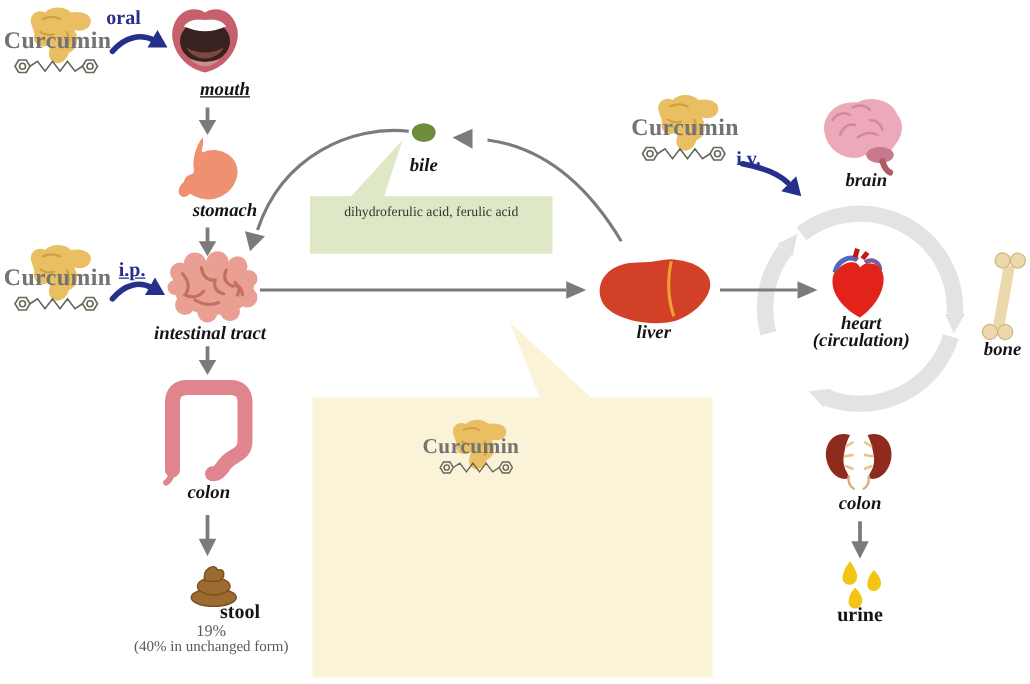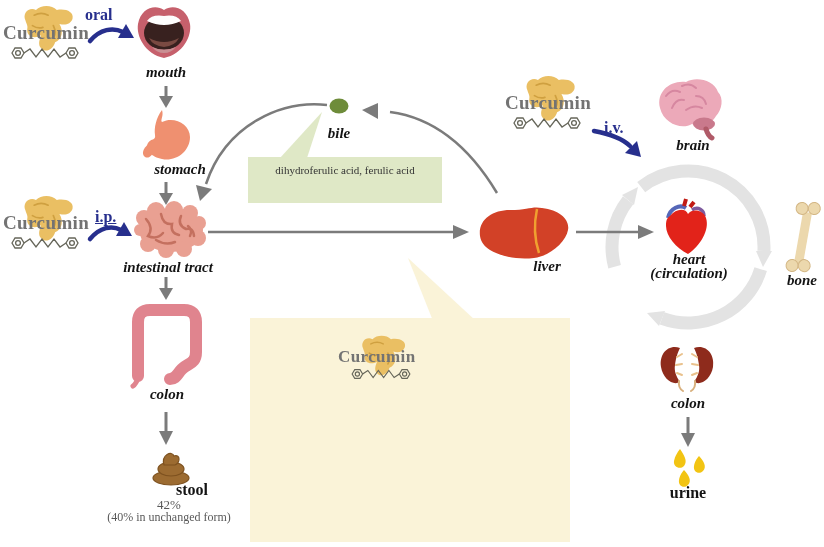--- a/index.html
+++ b/index.html
@@ -169,21 +169,21 @@
         <use href="#turmeric"></use>
       </svg>
     <div class="cname">Curcumin</div>
     <svg class="chem">
         <use href="#chem"></use>
       </svg>
   </div>
 
   <div class="route-label" style="left:85px;top:6px;">oral</div>
   <div class="route-label" style="left:95px;top:208px;text-decoration:underline;">i.p.</div>
-  <div class="route-label" style="left:604px;top:119px;">i.v.</div>
+  <div class="route-label" style="left:589px;top:119px;">i.v.</div>
 
   <div class="icon" style="left:135px;top:2px;">
     <svg width="58" height="62" viewBox="0 0 58 62">
       <path fill="#c6606c" d="M3,22 C6,6 20,2 29,8 C38,2 52,6 55,22 C57,34 48,52 29,56 C10,52 1,34 3,22 Z"></path>
       <ellipse cx="29" cy="31" rx="20" ry="17" fill="#38211f"></ellipse>
       <path fill="#fdfdfd" d="M12,19 Q29,27 46,19 Q41,12 29,14 Q17,12 12,19 Z"></path>
       <path fill="#7a4a42" d="M14,36 Q29,44 44,36 Q40,44 29,45 Q18,44 14,36 Z"></path>
       <path fill="#c98f93" d="M17,45 Q29,50 41,45 Q36,51 29,51 Q22,51 17,45 Z"></path>
     </svg>
   </div>
@@ -309,34 +309,34 @@
   <div class="icon" style="left:668px;top:448px;">
     <svg width="42" height="40" viewBox="0 0 42 40">
       <g fill="#f2c413">
         <path d="M12,1 C16,7 20,13 16,18 C12,22 5,19 6,13 C7,8 9,5 12,1 Z"></path>
         <path d="M31,8 C36,13 39,19 35,23 C31,27 25,24 26,18 C27,13 28,12 31,8 Z"></path>
         <path d="M16,22 C21,27 24,33 20,37 C16,41 10,38 11,32 C12,27 13,26 16,22 Z"></path>
       </g>
     </svg>
   </div>
 
-  <div class="organ-label" style="left:166px;top:64px;">mouth</div>
+  <div class="organ-label" style="left:180px;top:64px;text-decoration:underline;">mouth</div>
   <div class="organ-label" style="left:180px;top:161px;text-align:right;">stomach</div>
   <div class="organ-label" style="left:168px;top:259px;">intestinal tract</div>
   <div class="organ-label" style="left:167px;top:386px;">colon</div>
   <div class="organ-label" style="left:339px;top:125px;">bile</div>
-  <div class="organ-label" style="left:523px;top:258px;margin-left:24px;">liver</div>
+  <div class="organ-label" style="left:523px;top:258px;">liver</div>
   <div class="organ-label" style="left:693px;top:137px;">brain</div>
   <div class="organ-label" style="left:689px;top:251px;">heart</div>
   <div class="organ-label" style="left:689px;top:265px;">(circulation)</div>
   <div class="organ-label" style="left:802px;top:272px;">bone</div>
   <div class="organ-label" style="left:688px;top:395px;">colon</div>
 
   <div class="excret-label" style="left:169px;top:481px;margin-left:23px;">stool</div>
-  <div class="sub-note" style="left:169px;top:497px;">42%</div>
+  <div class="sub-note" style="left:169px;top:497px;">19%</div>
   <div class="sub-note" style="left:169px;top:510px;font-size:12px;">(40% in unchanged form)</div>
   <div class="excret-label" style="left:688px;top:484px;">urine</div>
 
   <div class="yb-label yb-blue" style="left:262px;top:393px;">conjugation</div>
   <div class="yb-label yb-red" style="left:433px;top:380px;">reduction</div>
   <div class="yb-label yb-blue" style="left:460px;top:411px;">conjugation</div>
 
   <div class="yb-label yb-center" style="left:336px;top:447px;">sulfate</div>
   <div class="yb-label yb-center" style="left:336px;top:461px;">glucuronide</div>
 

